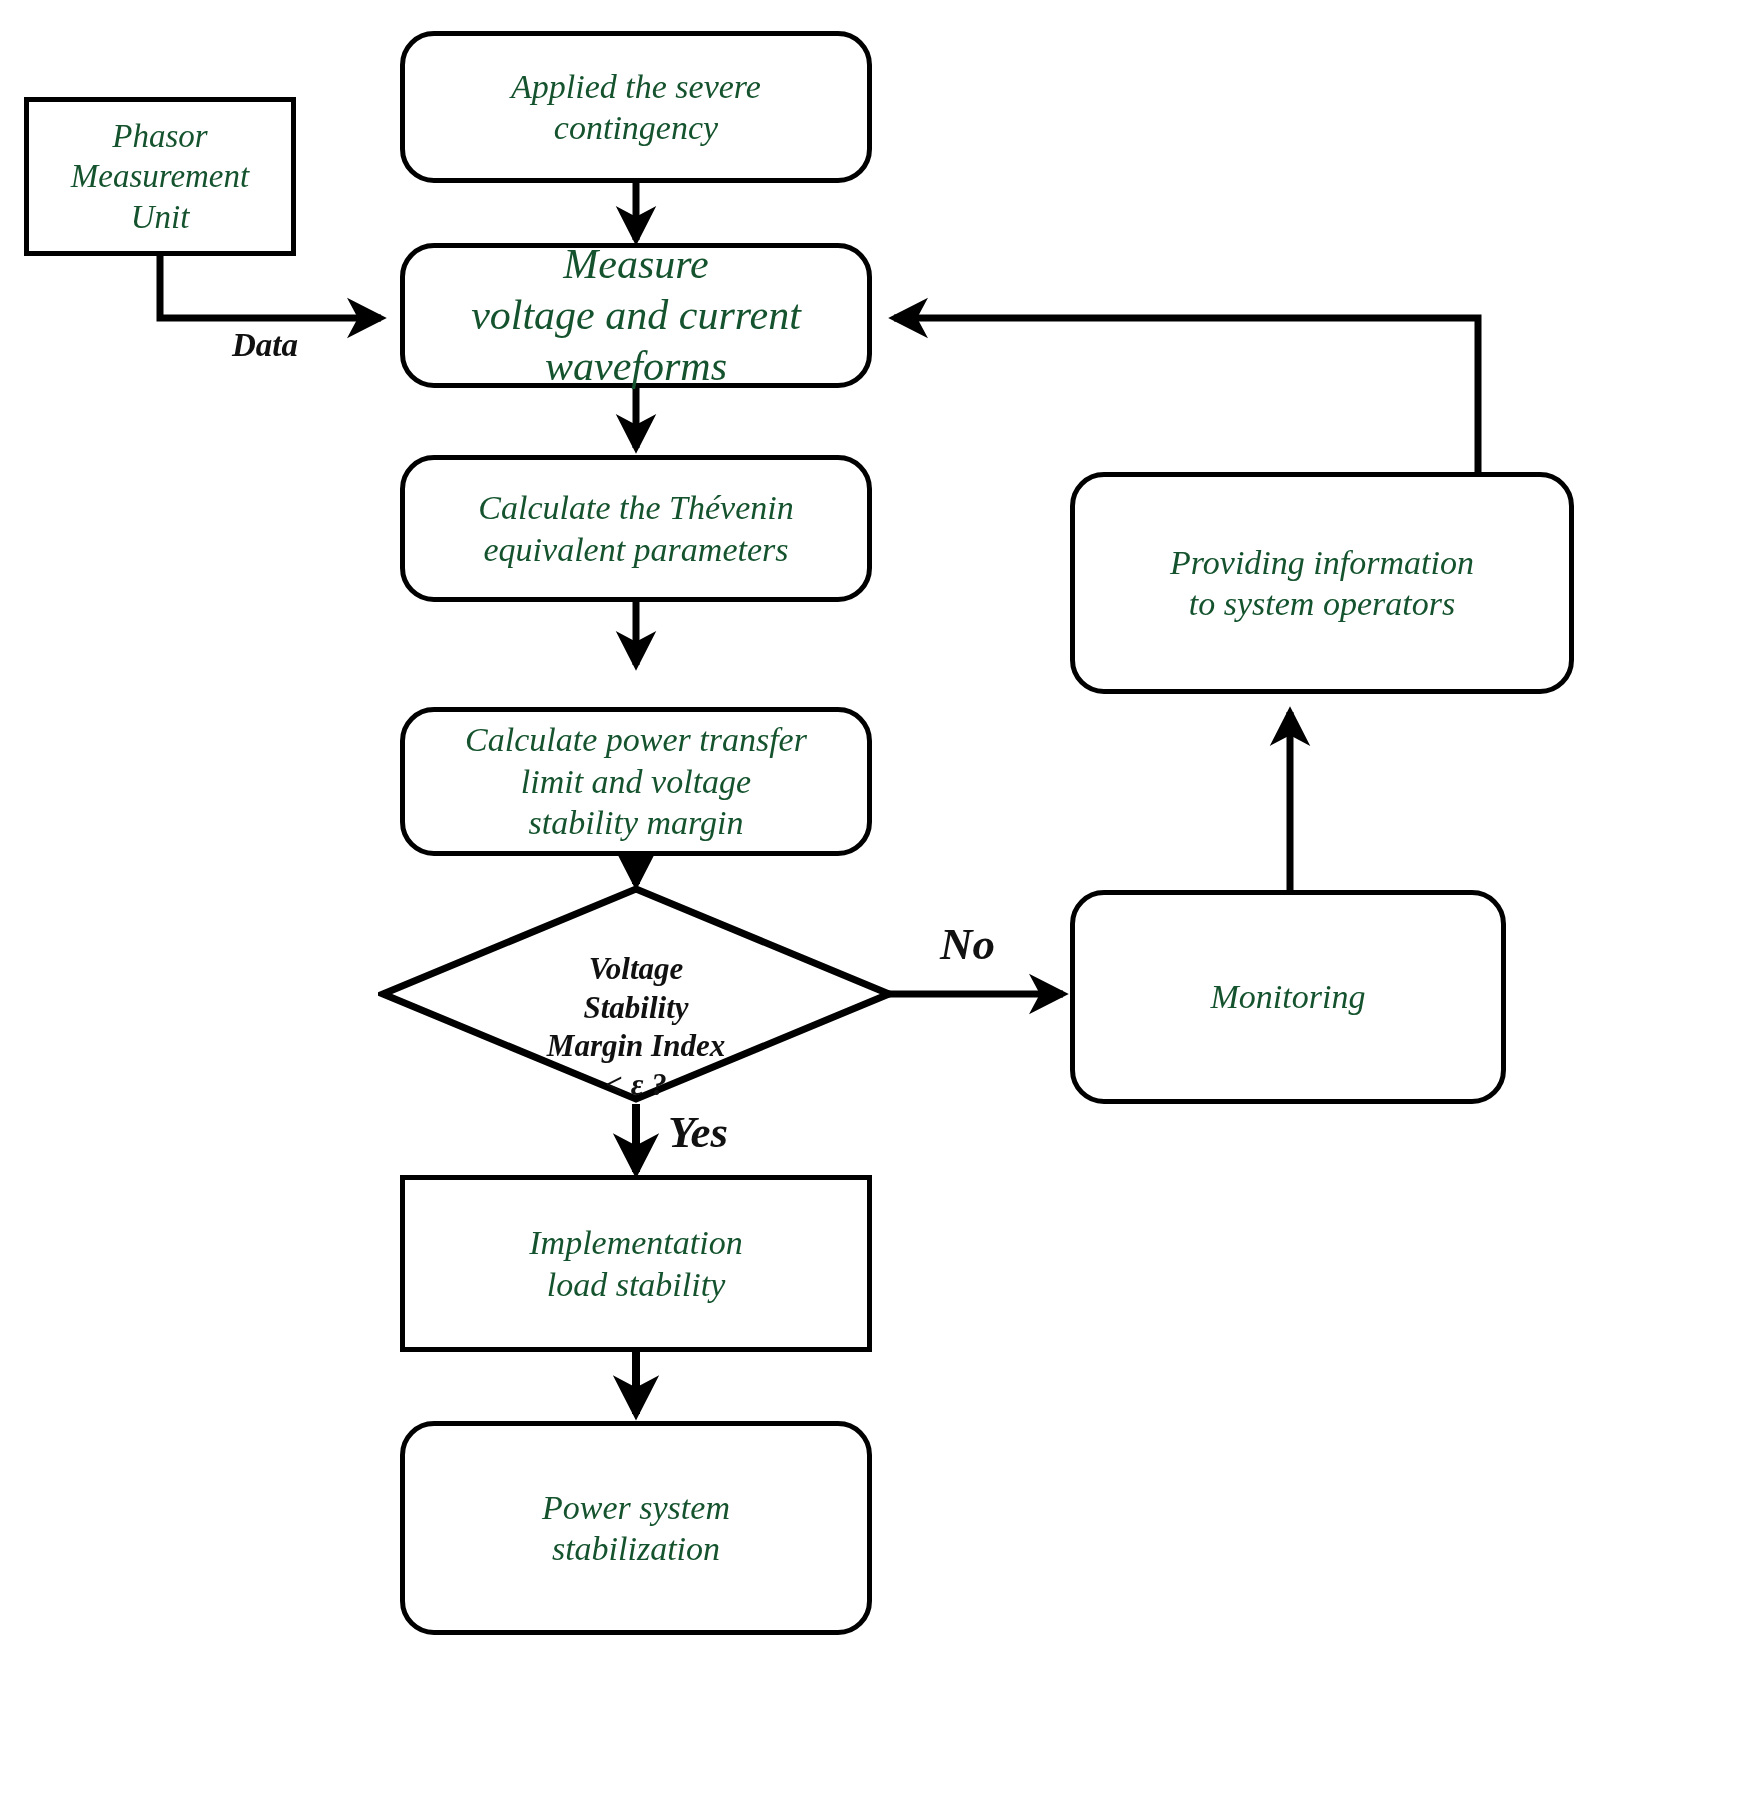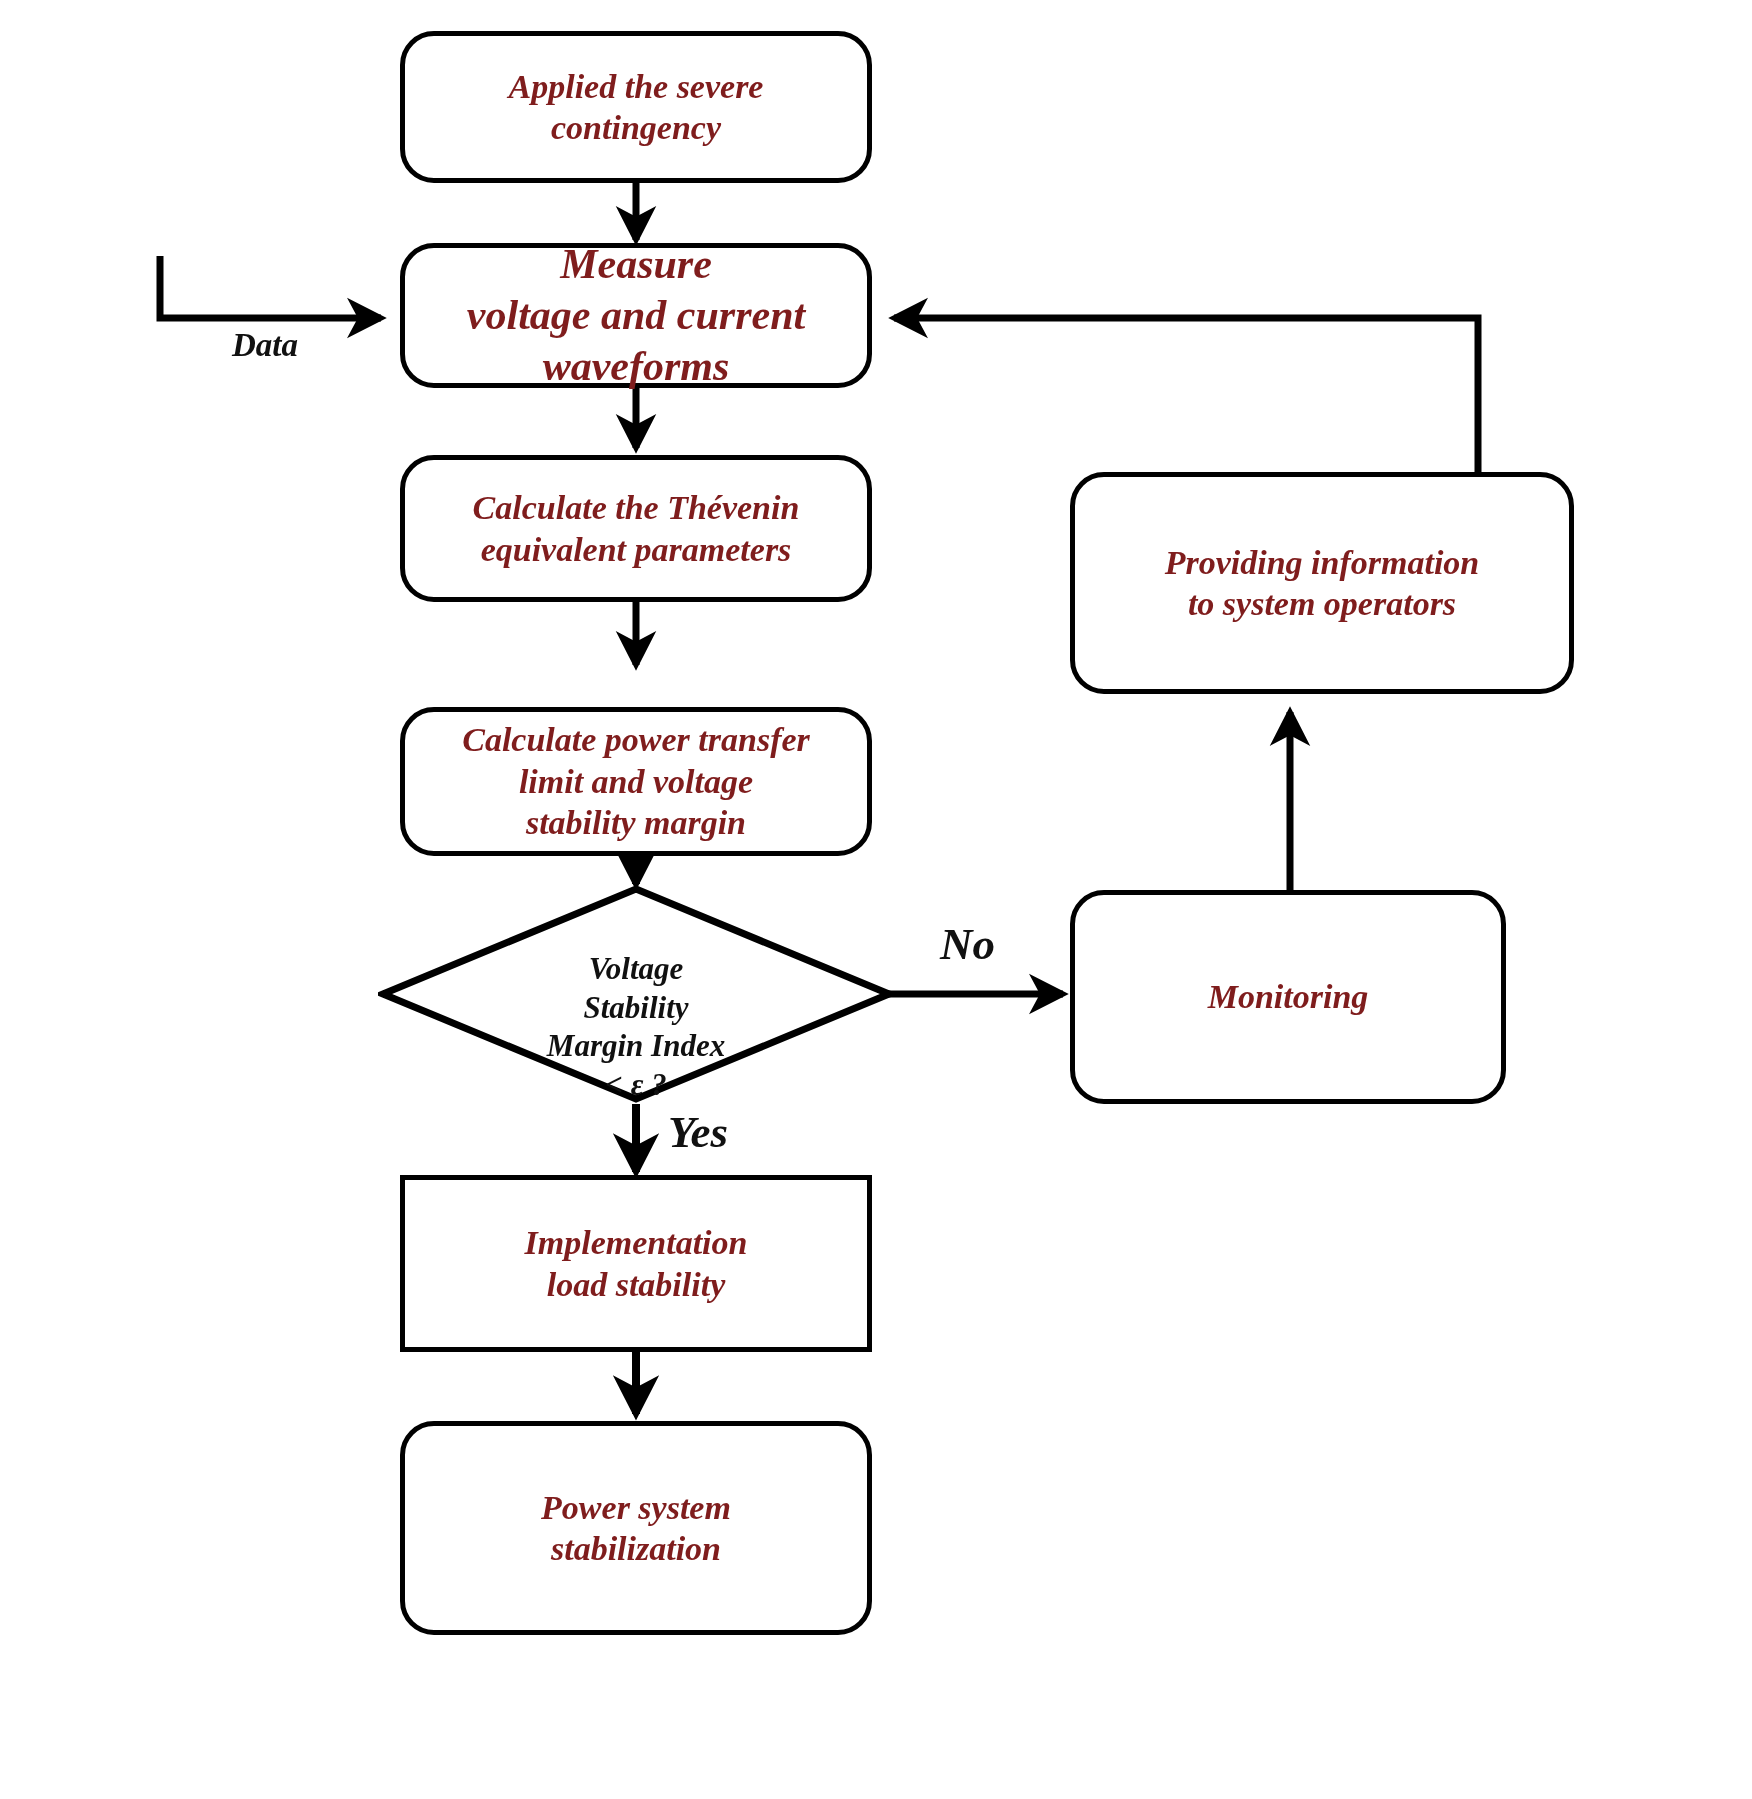--- a/index.html
+++ b/index.html
@@ -26,22 +26,22 @@
   .node {
     position: absolute;
     box-sizing: border-box;
     border: 5px solid #000;
     background: #ffffff;
     display: flex;
     align-items: center;
     justify-content: center;
     text-align: center;
     font-style: italic;
-    font-weight: bold;
-    color: #7f1d1d;
+    font-weight: normal;
+    color: #14532d;
     line-height: 1.22;
   }
   .node.round { border-radius: 34px; }
   .node.sharp { border-radius: 0; }
   .node .txt {
     display: block;
     padding: 0 14px;
     white-space: pre-line;
   }
   .diamond-wrap {
@@ -94,20 +94,25 @@
 
     <path d="M 636 1104 L 636 1172" stroke="#000" stroke-width="8" fill="none" marker-end="url(#ah)"></path>
 
     <path d="M 636 1352 L 636 1414" stroke="#000" stroke-width="8" fill="none" marker-end="url(#ah)"></path>
 
     <path d="M 1290 890 L 1290 712" stroke="#000" stroke-width="7" fill="none" marker-end="url(#ah)"></path>
 
     <path d="M 1478 481 L 1478 318 L 894 318" stroke="#000" stroke-width="7" fill="none" marker-end="url(#ah)"></path>
   </svg>
 
+  <div class="node sharp" style="left:24px; top:97px; width:272px; height:159px; font-size:33px;">
+    <span class="txt">Phasor
+Measurement
+Unit</span>
+  </div>
 
   <div class="node round" style="left:400px; top:31px; width:472px; height:152px; font-size:34px;">
     <span class="txt">Applied the severe
 contingency</span>
   </div>
 
   <div class="node round" style="left:400px; top:243px; width:472px; height:145px; font-size:42px;">
     <span class="txt">Measure
 voltage and current
 waveforms</span>

